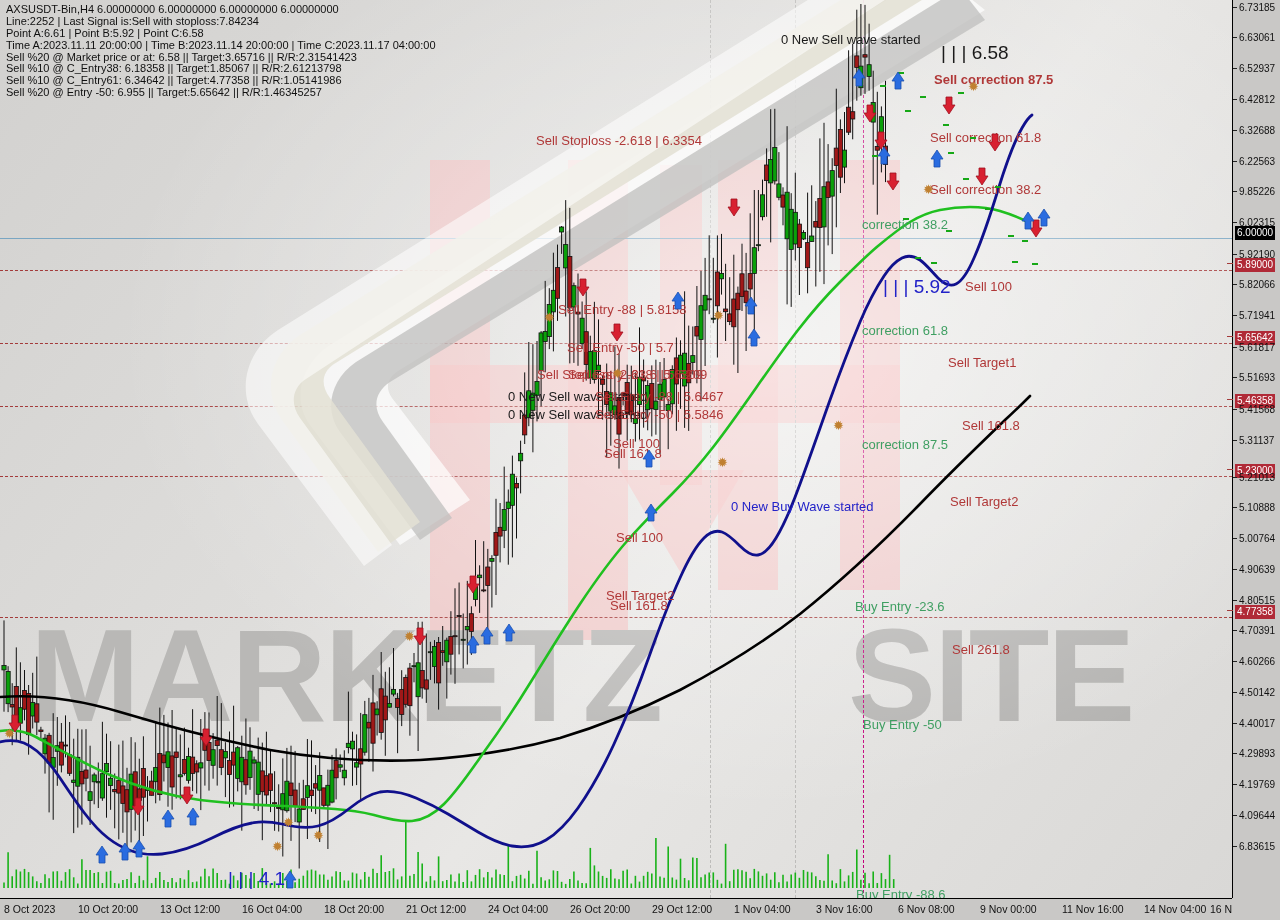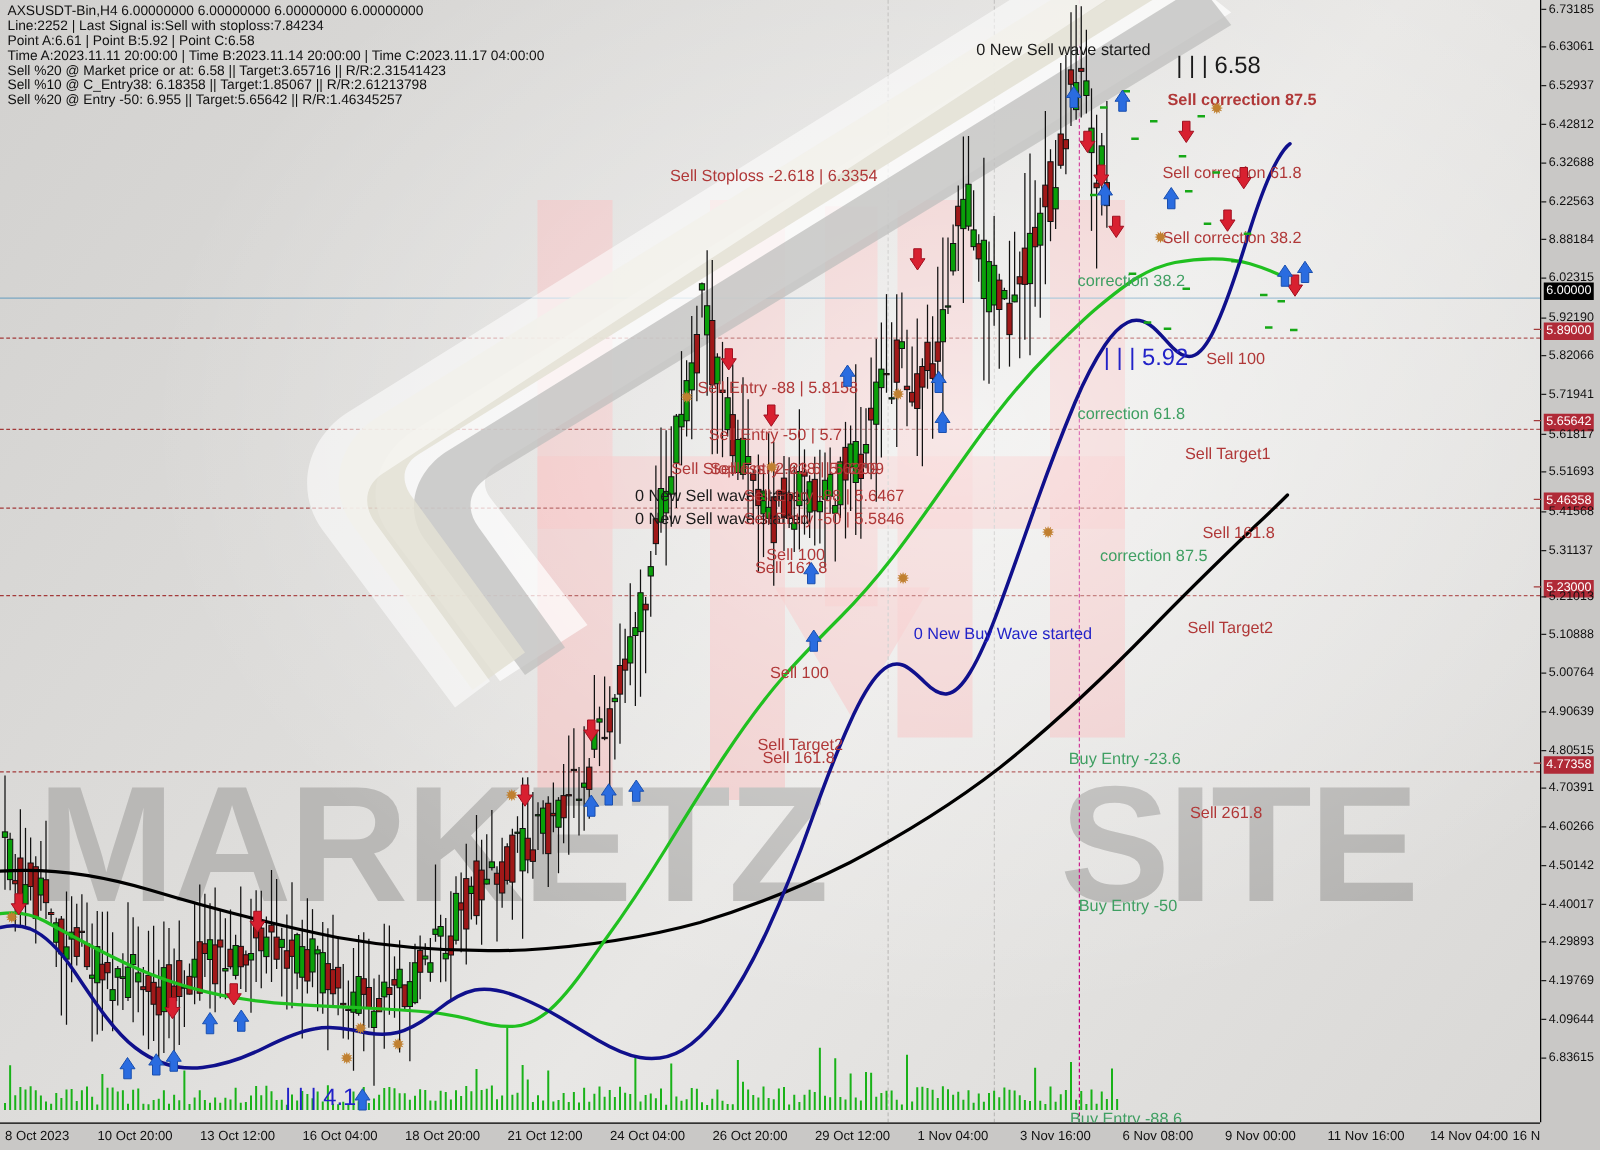--- a/index.html
+++ b/index.html
@@ -1098,21 +1098,21 @@
         <div class="lbl black big" style="left: 941px; top: 43px;">| | | 6.58</div>
         <div class="lbl red" style="left: 934px; top: 73px; font-weight: bold;">Sell correction 87.5</div>
         <div class="lbl red" style="left: 930px; top: 131px;">Sell correction 61.8</div>
         <div class="lbl red" style="left: 930px; top: 183px;">Sell correction 38.2</div>
         <div class="lbl green" style="left: 862px; top: 218px;">correction 38.2</div>
         <div class="lbl blue big" style="left: 883px; top: 277px;">| | | 5.92</div>
         <div class="lbl red" style="left: 965px; top: 280px;">Sell 100</div>
         <div class="lbl green" style="left: 862px; top: 324px; text-align: center;">correction 61.8</div>
         <div class="lbl red" style="left: 948px; top: 356px;">Sell Target1</div>
         <div class="lbl red" style="left: 962px; top: 419px;">Sell 161.8</div>
-        <div class="lbl green" style="left: 880px; top: 438px;">correction 87.5</div>
+        <div class="lbl green" style="left: 862px; top: 438px;">correction 87.5</div>
         <div class="lbl red" style="left: 950px; top: 495px;">Sell Target2</div>
         <div class="lbl green" style="left: 855px; top: 600px;">Buy Entry -23.6</div>
         <div class="lbl red" style="left: 952px; top: 643px;">Sell  261.8</div>
         <div class="lbl green" style="left: 863px; top: 718px;">Buy Entry -50</div>
         <div class="lbl green" style="left: 856px; top: 888px;">Buy Entry -88.6</div>
         <div class="lbl red" style="left: 558px; top: 303px;">Sell Entry -88 | 5.8158</div>
         <div class="lbl red" style="left: 567px; top: 341px;">Sell Entry -50 | 5.7</div>
         <div class="lbl red" style="left: 537px; top: 368px;">Sell Stoploss -2.618 | 5.6309</div>
         <div class="lbl red" style="left: 568px; top: 368px;">Sell Entry -23.6 | 5.6209</div>
         <div class="lbl black" style="left: 508px; top: 390px;">0 New Sell wave started</div>
@@ -1128,20 +1128,21 @@
         <div class="lbl blue big" style="left: 228px; top: 869px;">| | | 4.1</div>
       </div>
 
     <div id="info">
         <div class="row">AXSUSDT-Bin,H4  6.00000000 6.00000000 6.00000000 6.00000000</div>
         <div class="row">Line:2252 | Last Signal is:Sell with stoploss:7.84234</div>
         <div class="row">Point A:6.61 |  Point B:5.92 |  Point C:6.58</div>
         <div class="row">Time A:2023.11.11 20:00:00 |  Time B:2023.11.14 20:00:00 |  Time C:2023.11.17 04:00:00</div>
         <div class="row">Sell %20 @ Market price or at: 6.58 || Target:3.65716 || R/R:2.31541423</div>
         <div class="row">Sell %10 @ C_Entry38: 6.18358 ||  Target:1.85067 || R/R:2.61213798</div>
+        <div class="row">Sell %10 @ C_Entry61: 6.34642 ||  Target:4.77358 || R/R:1.05141986</div>
         <div class="row">Sell %20 @ Entry -50: 6.955 ||  Target:5.65642 ||  R/R:1.46345257</div>
       </div>
 
   </div>
 
   <div id="paxis">
       <div class="ptick" style="top: 2px;">
         <span class="tickmark"></span>
         <span class="ptxt">6.73185</span>
       </div>
@@ -1160,21 +1161,21 @@
       <div class="ptick" style="top: 125px;">
         <span class="tickmark"></span>
         <span class="ptxt">6.32688</span>
       </div>
       <div class="ptick" style="top: 156px;">
         <span class="tickmark"></span>
         <span class="ptxt">6.22563</span>
       </div>
       <div class="ptick" style="top: 186px;">
         <span class="tickmark"></span>
-        <span class="ptxt">8.88184</span>
+        <span class="ptxt">9.85226</span>
       </div>
       <div class="ptick" style="top: 217px;">
         <span class="tickmark"></span>
         <span class="ptxt">6.02315</span>
       </div>
       <div class="ptick hl black-box" style="top: 226px;">
         <span class="ptxt">6.00000</span>
       </div>
       <div class="ptick" style="top: 249px;">
         <span class="tickmark"></span>

